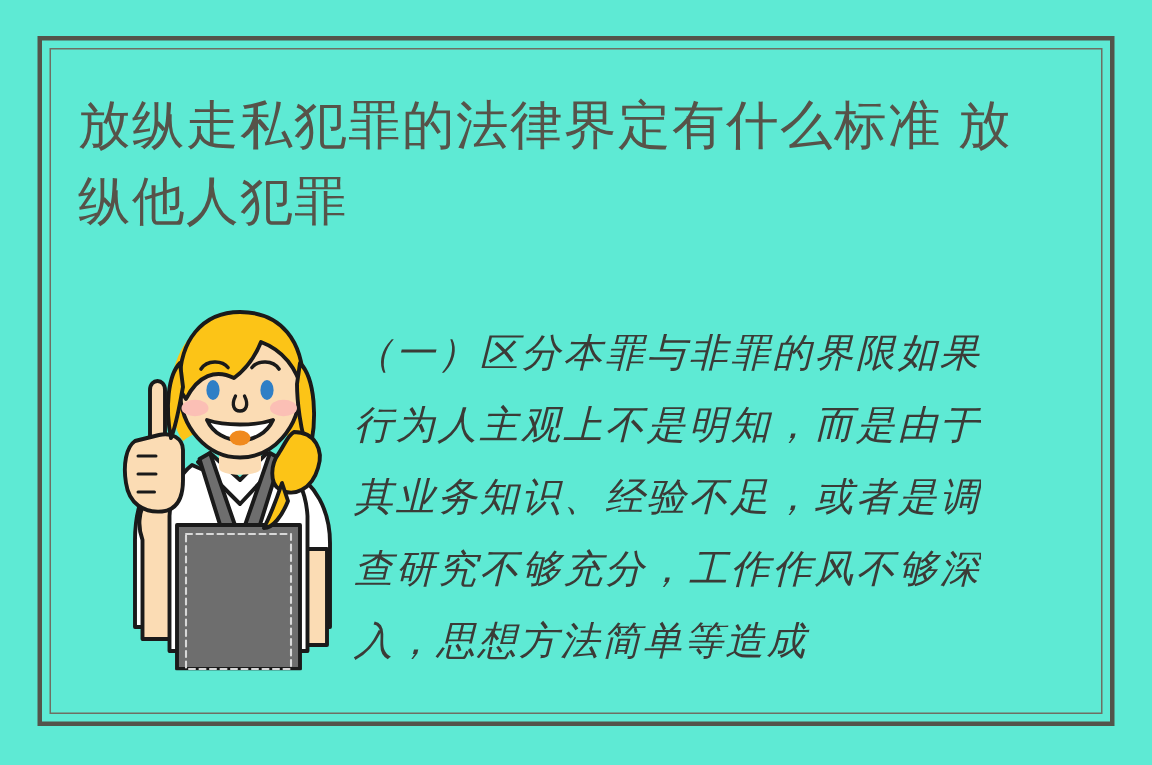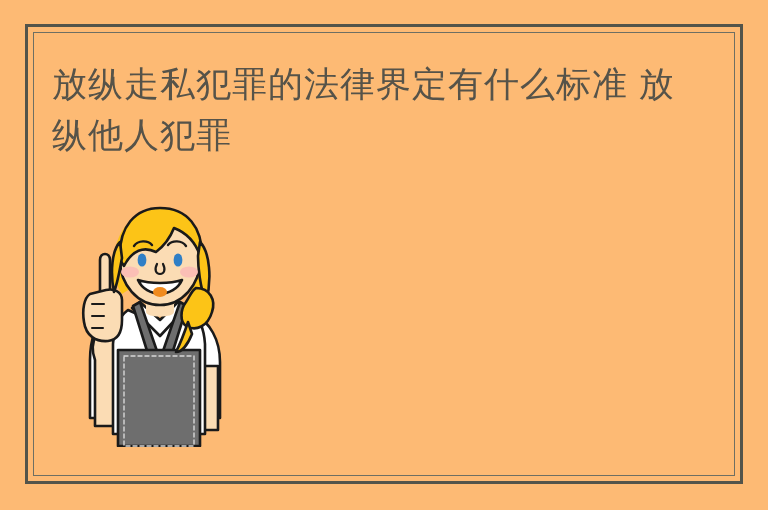--- a/index.html
+++ b/index.html
@@ -11,21 +11,21 @@
     height: 510px;
     background: #fdfdf4;
     font-family: "Liberation Sans", "DejaVu Sans", sans-serif;
     overflow: hidden;
   }
 
   #page {
     position: relative;
     width: 768px;
     height: 510px;
-    background: #fdba74;
+    background: #5eead4;
   }
 
   
   .frame-outer {
     position: absolute;
     left: 25px;
     top: 24px;
     width: 718px;
     height: 460px;
     border: 3px solid #53544a;
@@ -173,15 +173,16 @@
           <ellipse cx="60" cy="70" rx="9" ry="5.5" fill="#fbbfb5" stroke="none"></ellipse>
           <ellipse cx="119" cy="70" rx="9" ry="5.5" fill="#fbbfb5" stroke="none"></ellipse>
 
           <path d="M68 78 C76 96 104 96 112 78 C100 82 80 82 68 78 Z" fill="#ffffff"></path>
           <ellipse cx="90" cy="90" rx="7" ry="5" fill="#f08a1e" stroke="none"></ellipse>
 
         </g>
       </svg>
     </div>
 
+    <div class="body-text">（一）区分本罪与非罪的界限如果行为人主观上不是明知，而是由于其业务知识、经验不足，或者是调查研究不够充分，工作作风不够深入，思想方法简单等造成</div>
 
   </div>
 </div>
 
 </body></html>

